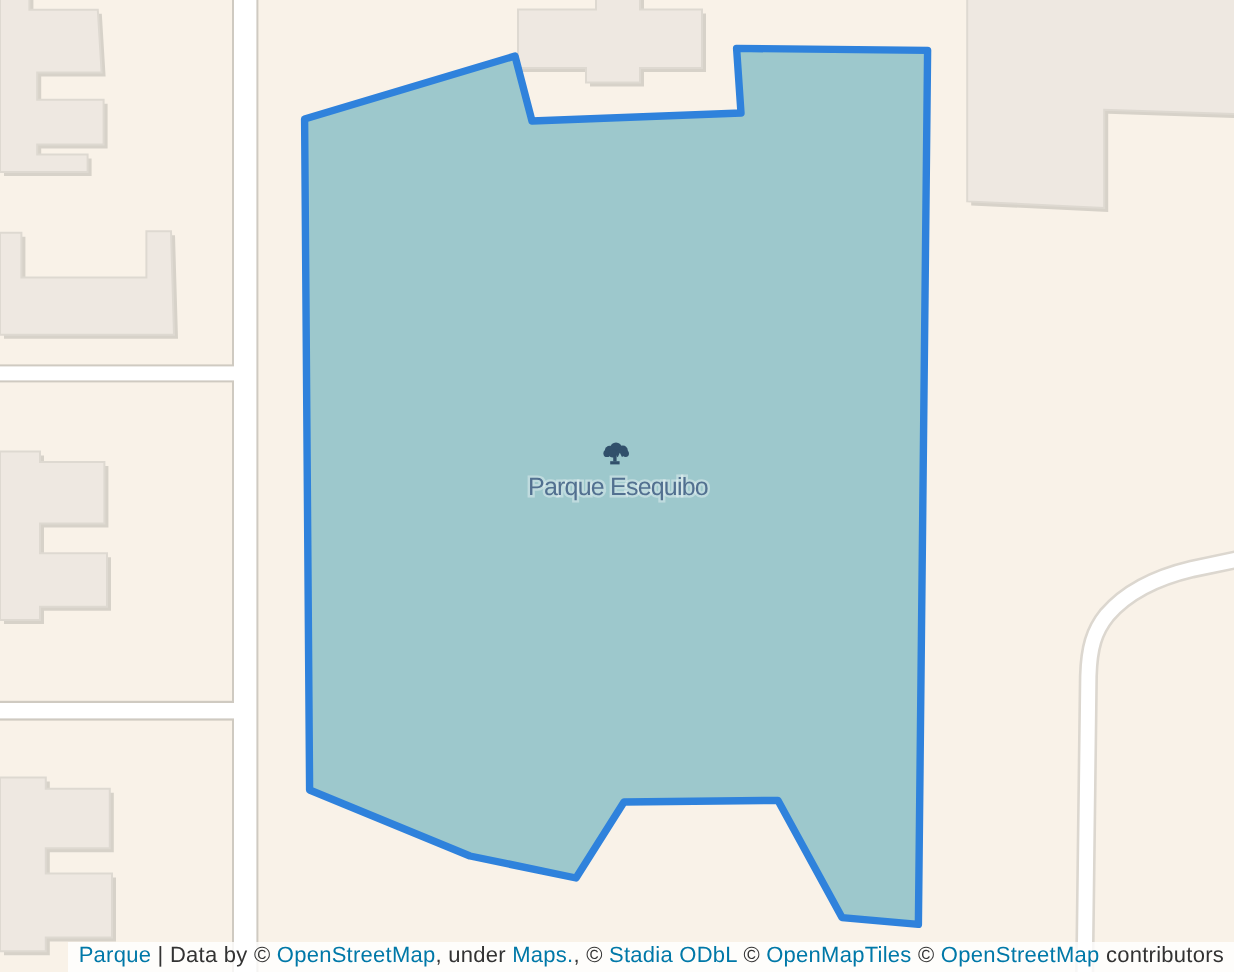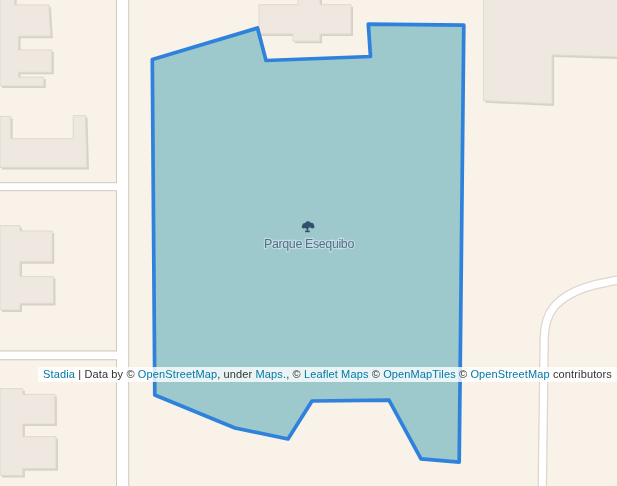--- a/index.html
+++ b/index.html
@@ -1,17 +1,17 @@
 <!DOCTYPE html>
 <html><head>
 <meta charset="utf-8">
 <style>
   html,body{margin:0;padding:0;}
   body{width:617px;height:486px;overflow:hidden;font-family:"Liberation Sans",sans-serif;}
-  #map{position:relative;width:617px;height:382px;background:#f9f2e8;}
+  #map{position:relative;width:617px;height:486px;background:#f9f2e8;}
   svg{position:absolute;left:0;top:0;}
   #attrib{position:absolute;right:0;bottom:0;height:15px;line-height:15px;
     background:rgba(255,255,255,0.8);padding:0 5px;font-size:11px;letter-spacing:.13px;color:#333;}
   #attrib a{color:#0078A8;text-decoration:none;}
 </style>
 </head>
 <body>
 
 <div id="map">
 <svg width="617" height="486" viewBox="0 0 617 486">
@@ -66,14 +66,14 @@
     <circle cx="306.4" cy="226.6" r="2.1"></circle>
     <circle cx="309.9" cy="226.7" r="2"></circle>
     <path d="M306.6,227.8 L308.3,227.8 308.3,230.7 306.6,230.7 Z"></path>
     <rect x="305.1" y="230.6" width="4.7" height="1.6"></rect>
     <path fill="#9dc8cc" d="M308.6,229.4 L311.4,229.4 309.9,226.4 Z"></path>
   </g>
 
   <text x="309" y="247.5" text-anchor="middle" font-size="12.5" letter-spacing="-0.4" fill="#527090" stroke="rgba(255,255,255,0.35)" stroke-width="2.4" paint-order="stroke" font-weight="500">Parque Esequibo</text>
 </svg>
 
-<div id="attrib"><a>Stadia</a> | Data by © <a>OpenStreetMap</a>, under <a>Maps.</a>, © <a>Leaflet Maps</a> © <a>OpenMapTiles</a> © <a>OpenStreetMap</a> contributors</div>
+<div id="attrib"><a>Parque</a> | Data by © <a>OpenStreetMap</a>, under <a>Maps.</a>, © <a>Stadia ODbL</a> © <a>OpenMapTiles</a> © <a>OpenStreetMap</a> contributors</div>
 </div>
 
 </body></html>

